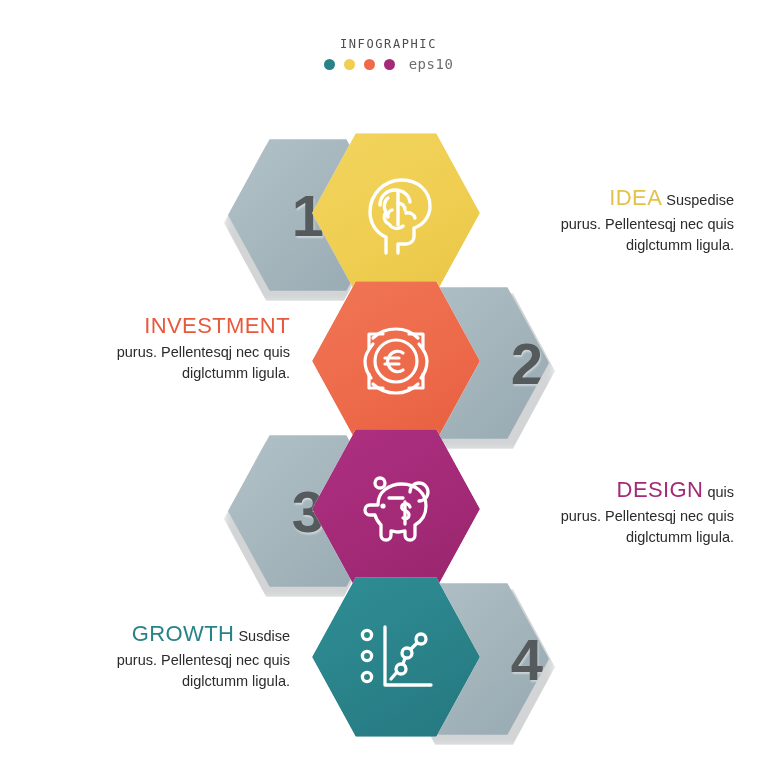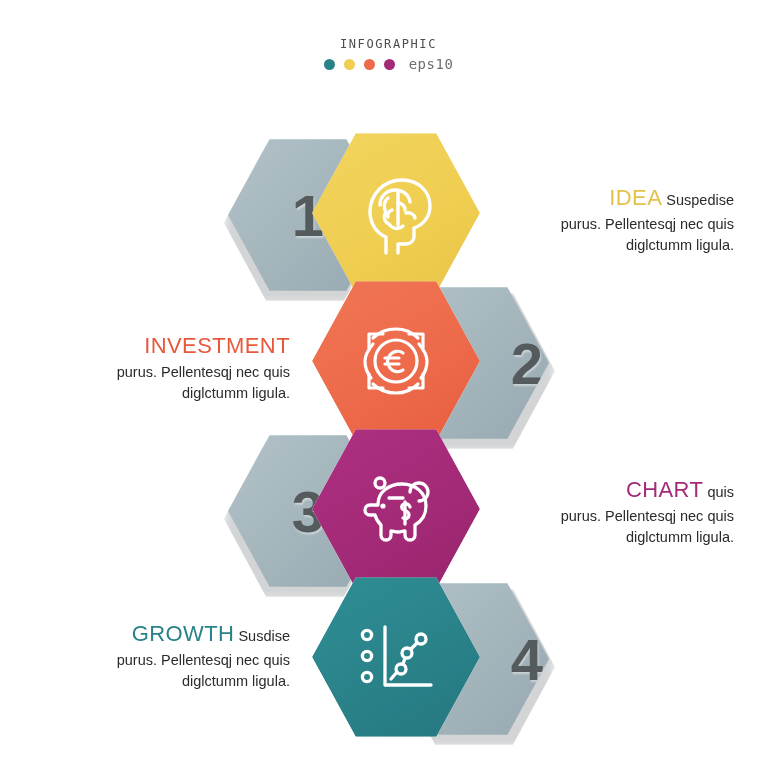--- a/index.html
+++ b/index.html
@@ -93,21 +93,21 @@
   }
   .txt-right{left:492px;text-align:right;margin-left:12px;}
   .txt-left{left:55px;width:235px;text-align:right;}
   .t-title{
     font-size:22px;letter-spacing:.4px;font-weight:400;
   }
   .t-sub{font-size:14.5px;color:#2b2b2b;}
   .t-head-line{margin-bottom:1px;}
 
   .r1-txt{top:182px;}
-  .r2-txt{top:330px;}
+  .r2-txt{top:310px;}
   .r3-txt{top:474px;}
   .r4-txt{top:618px;}
 
   
   .wm{position:absolute;pointer-events:none;user-select:none;}
   .wm-logo{
     font-family:"DejaVu Sans", sans-serif;
     font-weight:bold;font-size:44px;letter-spacing:4px;
     color:rgba(255,255,255,.30);
     white-space:nowrap;
@@ -228,21 +228,21 @@
           <circle cx="32" cy="21" r="5"></circle>
           <path d="M57 40 L57 62"></path>
           <path d="M62 45 C61 42 58 41 56 42 C53 43 53 47 56 48 C59 49 61 50 61 53 C61 56 58 58 55 56"></path>
         </svg>
       </div>
 
     </div>
   </div>
   <div class="txt txt-right r3-txt">
     <div class="t-head-line">
-      <span class="t-title" style="color:#A32A77">CHART</span>
+      <span class="t-title" style="color:#A32A77">DESIGN</span>
       <span class="t-sub">quis</span>
     </div>
     <div>purus. Pellentesqj nec quis diglctumm ligula.</div>
   </div>
 
   <div class="row row4">
     <div class="hex hex-shadow grey-right" style="top:6px;left:393px;"></div>
     <div class="hex hex-grey grey-right">
       <div class="num num-right">4</div>
     </div>

